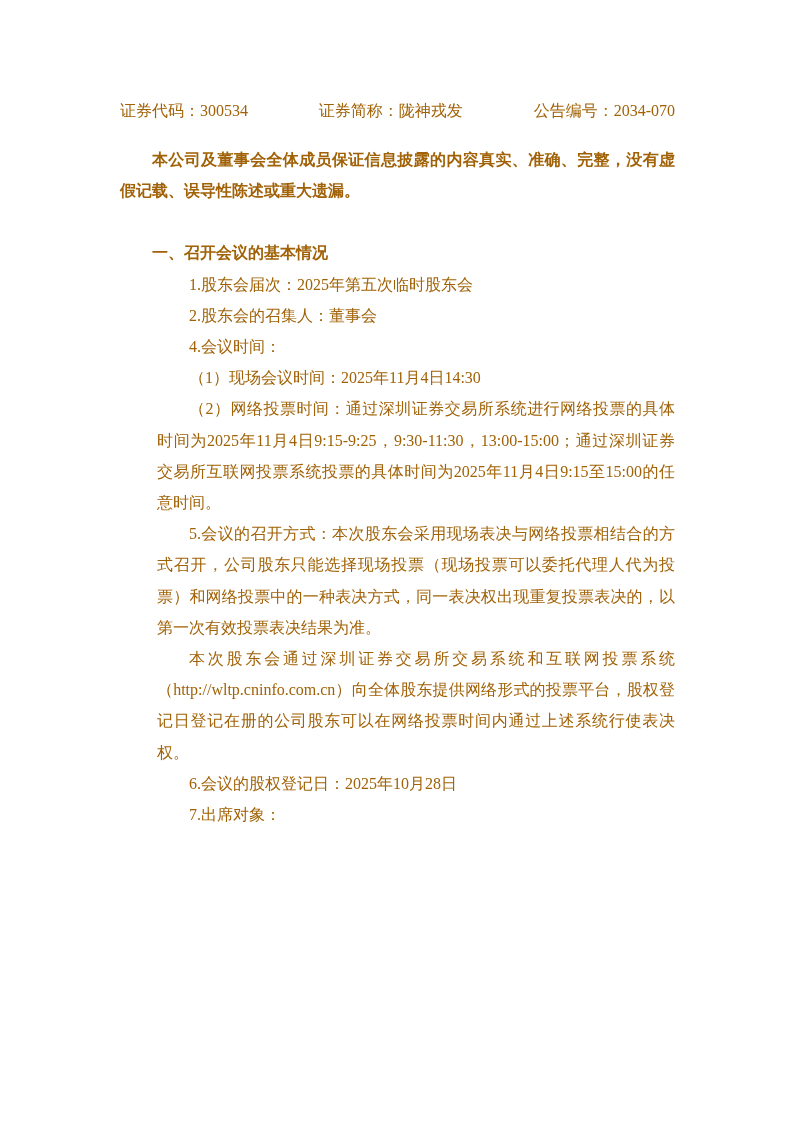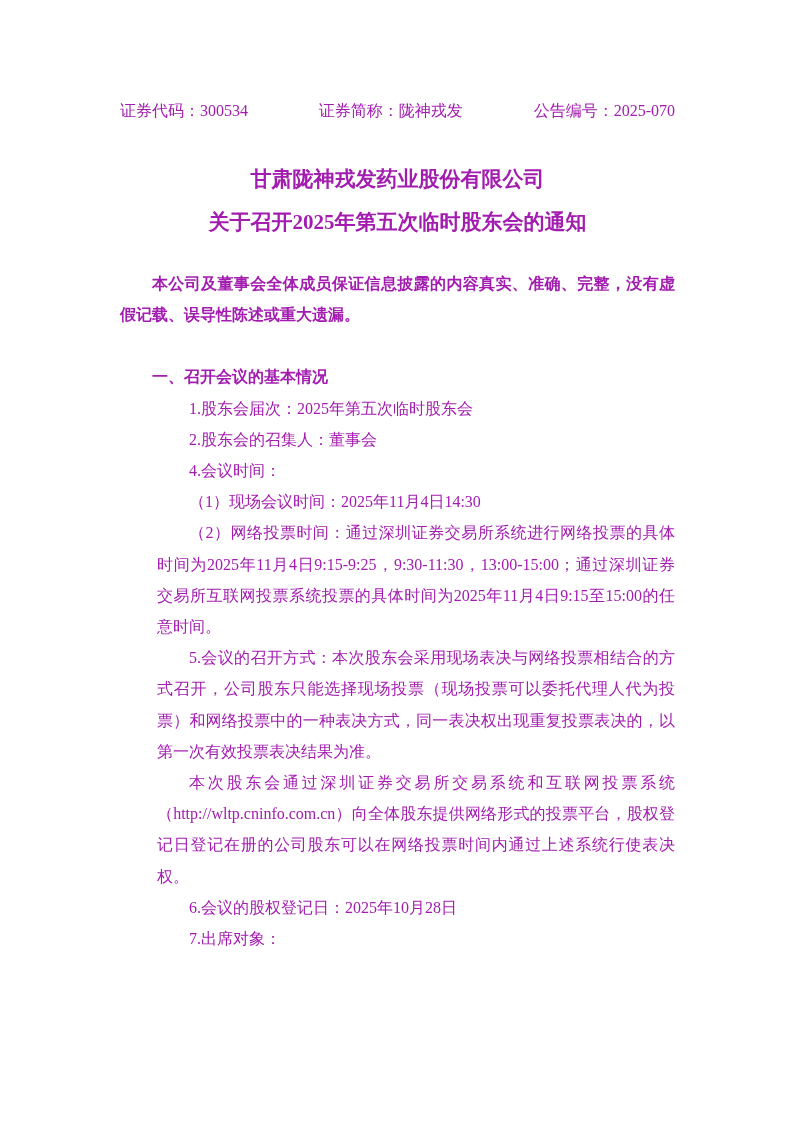--- a/index.html
+++ b/index.html
@@ -4,21 +4,21 @@
 <style>
   * { margin: 0; padding: 0; box-sizing: border-box; }
   html, body { background: #ffffff; }
   .page {
     position: relative;
     width: 793px;
     height: 1122px;
     margin: 0 auto;
     background: #ffffff;
     font-family: "Liberation Serif", "DejaVu Serif", serif;
-    color: #a21caf;
+    color: #a16207;
     padding: 101px 118px 0 120px;
     overflow: hidden;
   }
   .header-row {
     display: flex;
     justify-content: space-between;
     font-size: 16px;
     line-height: 19px;
     white-space: nowrap;
   }
@@ -50,27 +50,23 @@
   }
 </style>
 </head>
 <body>
 
 <div class="page">
 
   <div class="header-row">
     <span>证券代码：300534</span>
     <span>证券简称：陇神戎发</span>
-    <span>公告编号：2025-070</span>
+    <span>公告编号：2034-070</span>
   </div>
 
-  <div class="title-block">
-    <div>甘肃陇神戎发药业股份有限公司</div>
-    <div>关于召开2025年第五次临时股东会的通知</div>
-  </div>
 
   <div class="body-text">
     <p class="disclaimer">本公司及董事会全体成员保证信息披露的内容真实、准确、完整，没有虚假记载、误导性陈述或重大遗漏。</p>
 
     <p class="section-heading">一、召开会议的基本情况</p>
 
     <p class="para">1.股东会届次：2025年第五次临时股东会</p>
     <p class="para">2.股东会的召集人：董事会</p>
     <p class="para">4.会议时间：</p>
     <p class="para">（1）现场会议时间：2025年11月4日14:30</p>

